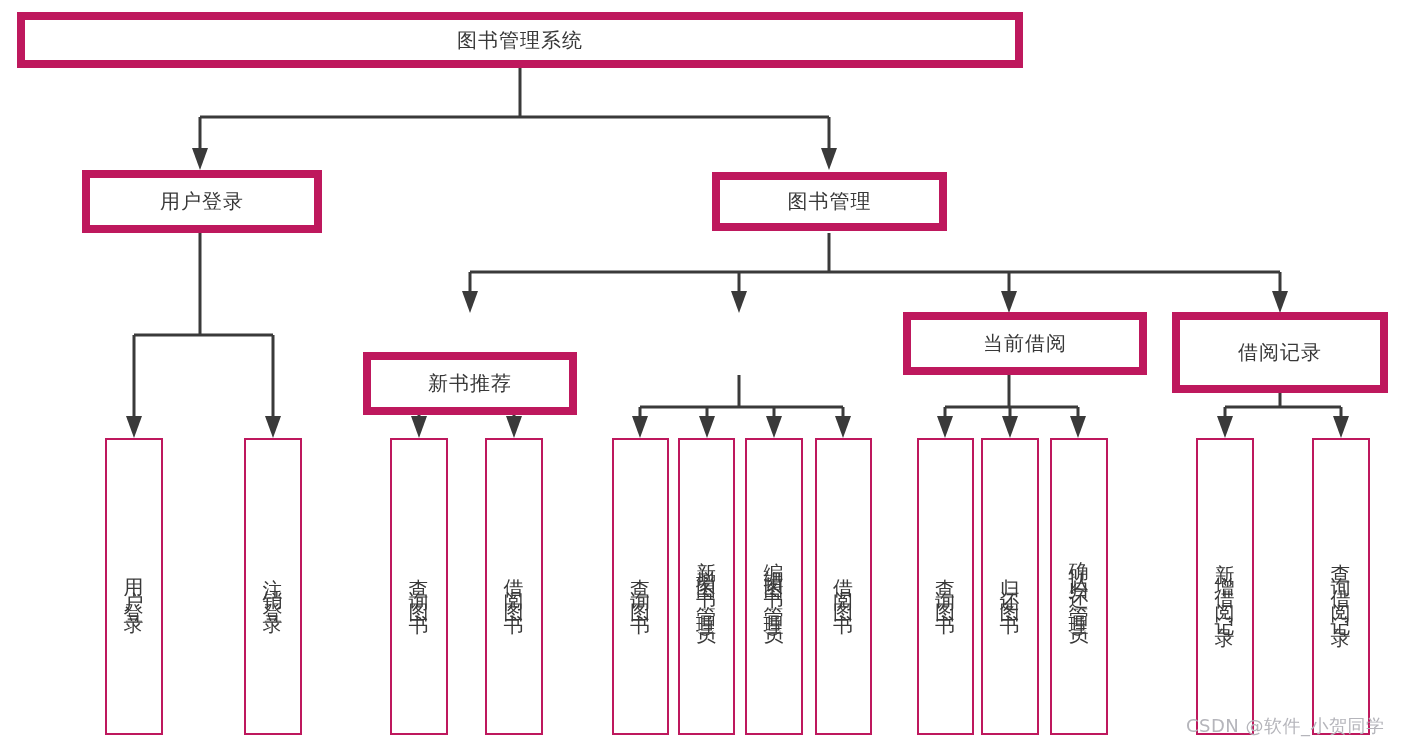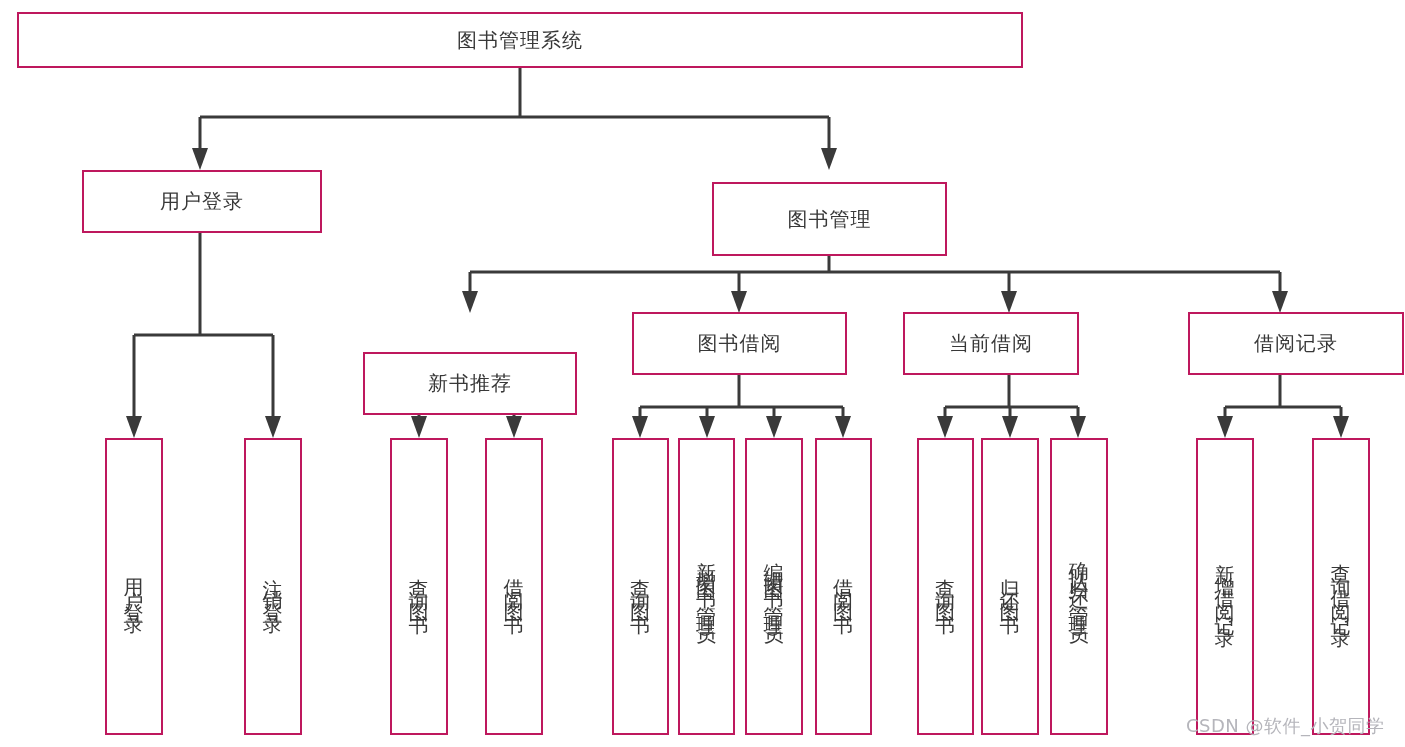--- a/index.html
+++ b/index.html
@@ -13,21 +13,21 @@
     color: #383838;
   }
   svg.connectors {
     position: absolute;
     left: 0; top: 0;
     width: 1405px; height: 747px;
   }
   .box {
     position: absolute;
     background: #ffffff;
-    border: 2px solid #be185d;
+    border: 8px solid #be185d;
     box-sizing: border-box;
     display: flex;
     align-items: center;
     justify-content: center;
     font-size: 20px;
     letter-spacing: 1px;
     color: #383838;
     z-index: 2;
   }
   .leaf { border-width: 2.5px; }
@@ -98,34 +98,31 @@
     </g>
   </svg>
 
   <div class="box" style="left:17px; top:12px; width:1006px; height:56px;">
     <span>图书管理系统</span>
   </div>
 
   <div class="box" style="left:82px; top:170px; width:240px; height:63px;">
     <span>用户登录</span>
   </div>
-  <div class="box" style="left:712px; top:182px; width:235px; height:74px;">
+  <div class="box" style="left:712px; top:172px; width:235px; height:59px;">
     <span>图书管理</span>
   </div>
 
   <div class="box" style="left:363px; top:312px; width:214px; height:63px;margin-top:40px;">
     <span>新书推荐</span>
   </div>
-  <div class="box" style="left:632px; top:312px; width:215px; height:63px;">
-    <span>图书借阅</span>
-  </div>
-  <div class="box" style="left:903px; top:312px; width:176px; height:63px;">
+  <div class="box" style="left:903px; top:312px; width:244px; height:63px;">
     <span>当前借阅</span>
   </div>
-  <div class="box" style="left:1172px; top:312px; width:216px; height:63px;margin-left:16px;">
+  <div class="box" style="left:1172px; top:312px; width:216px; height:81px;">
     <span>借阅记录</span>
   </div>
 
   <div class="box leaf" style="left:105px; top:438px; width:58px; height:297px;">
     <span class="vtext vt-short">用户登录</span>
   </div>
   <div class="box leaf" style="left:244px; top:438px; width:58px; height:297px;">
     <span class="vtext vt-short">注销登录</span>
   </div>
 

